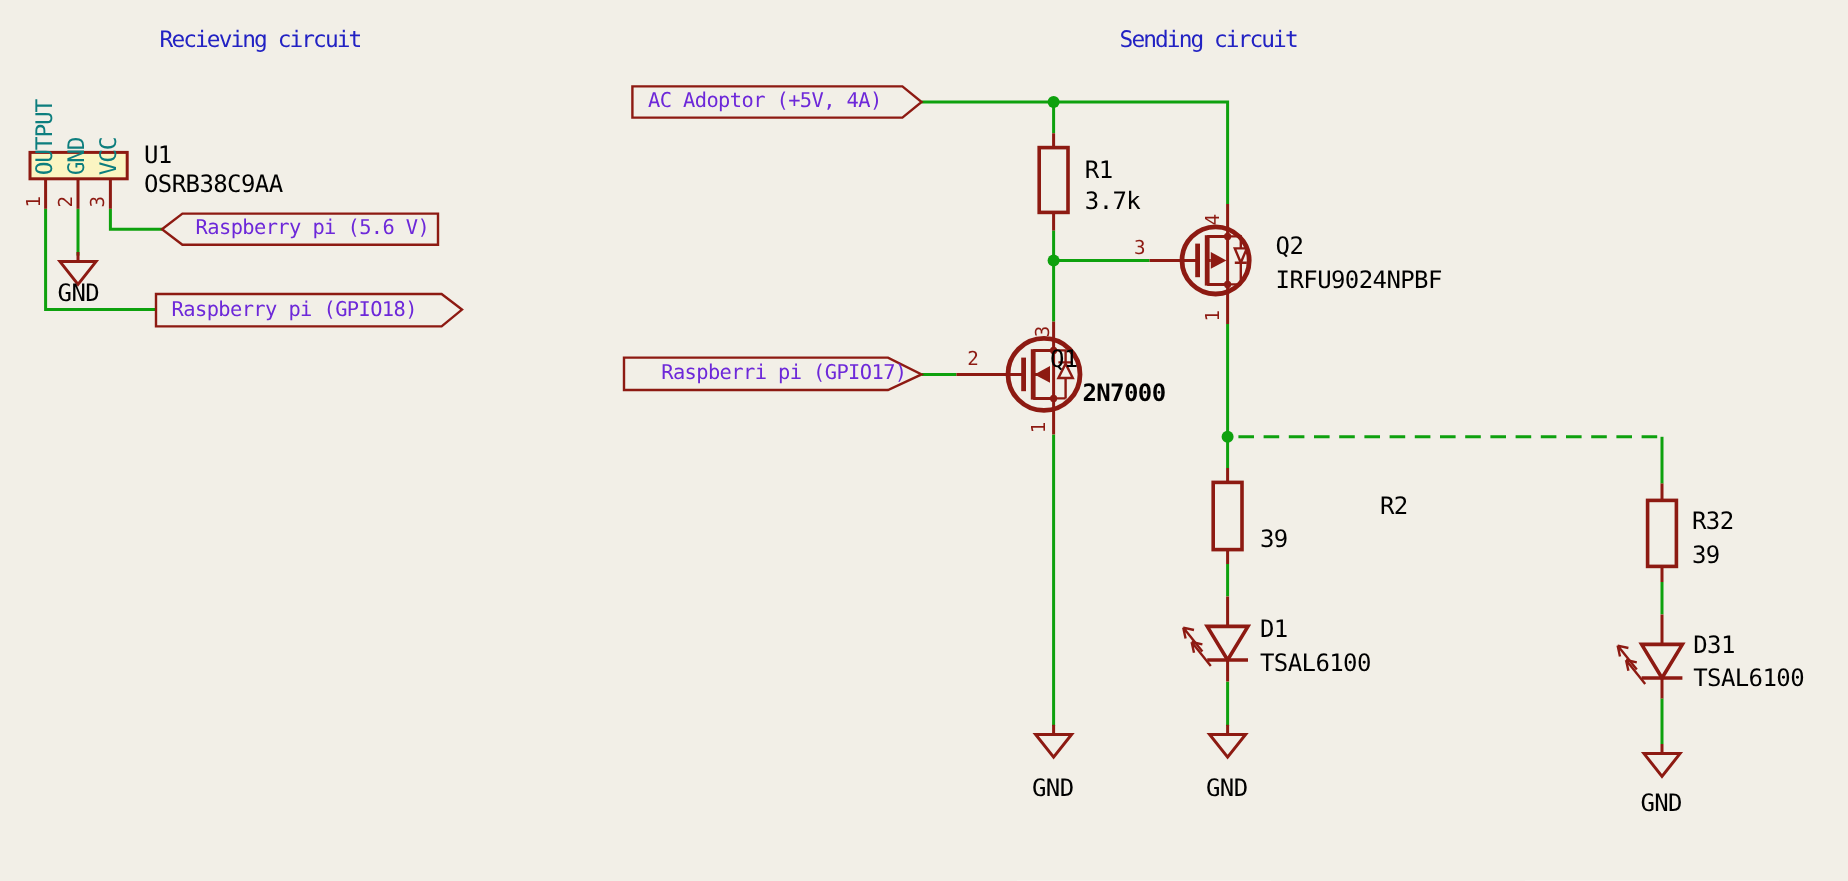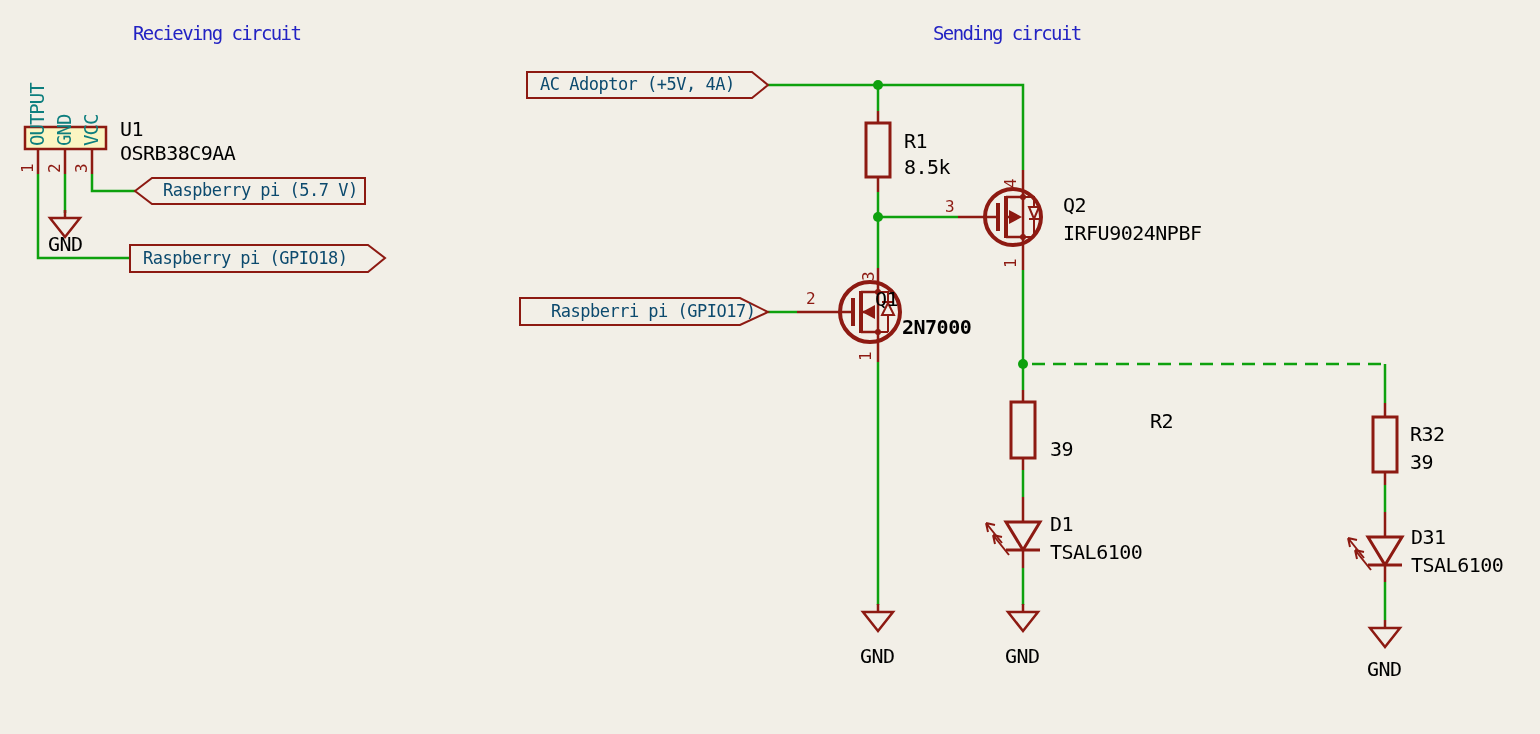--- a/index.html
+++ b/index.html
@@ -7,21 +7,21 @@
     position:relative;
     width:1540px;height:734px;
     background:#f2efe7;
     font-family:"DejaVu Sans Mono", monospace;
     overflow:hidden;
   }
   svg.layer{position:absolute;left:0;top:0;}
   .t{position:absolute;white-space:pre;line-height:1;}
   .blue{color:#2222c3;font-size:19px;letter-spacing:-1.6px;}
   .teal{color:#000000;font-size:20px;letter-spacing:-0.5px;}
-  .redlbl{color:#0c4a6e;font-size:17px;letter-spacing:-0.5px;}
+  .redlbl{color:#6d28d9;font-size:17px;letter-spacing:-0.5px;}
   .pnum{color:#8d1a12;font-size:16px;letter-spacing:0;}
   .rot{transform-origin:0 100%;transform:rotate(-90deg);}
   .pname{color:#0d7e7e;font-size:19px;line-height:20px;letter-spacing:-1px;}
   .rnum{color:#8d1a12;font-size:16px;line-height:16px;}
 </style>
 </head>
 <body>
 
 <div class="canvas">
 
@@ -145,27 +145,27 @@
   <div class="t teal" style="left:120px;top:119px;">U1</div>
   <div class="t teal" style="left:120px;top:143px;text-align:center;">OSRB38C9AA</div>
   <div class="t pname rot" style="left:47px;top:126px;">OUTPUT</div>
   <div class="t pname rot" style="left:74px;top:126px;">GND</div>
   <div class="t pname rot" style="left:101px;top:126px;">VCC</div>
   <div class="t rnum rot" style="left:36px;top:157px;">1</div>
   <div class="t rnum rot" style="left:63px;top:157px;">2</div>
   <div class="t rnum rot" style="left:90px;top:157px;">3</div>
   <div class="t teal" style="left:48px;top:234px;">GND</div>
 
-  <div class="t redlbl" style="left:163px;top:182px;">Raspberry pi (5.7 V)</div>
+  <div class="t redlbl" style="left:163px;top:182px;">Raspberry pi (5.6 V)</div>
   <div class="t redlbl" style="left:143px;top:250px;">Raspberry pi (GPIO18)</div>
   <div class="t redlbl" style="left:540px;top:76px;">AC Adoptor (+5V, 4A)</div>
   <div class="t redlbl" style="left:551px;top:303px;">Raspberri pi (GPIO17)</div>
 
   <div class="t teal" style="left:904px;top:131px;">R1</div>
-  <div class="t teal" style="left:904px;top:157px;">8.5k</div>
+  <div class="t teal" style="left:904px;top:157px;">3.7k</div>
 
   <div class="t teal" style="left:1063px;top:195px;">Q2</div>
   <div class="t teal" style="left:1063px;top:223px;">IRFU9024NPBF</div>
   <div class="t rnum rot" style="left:1019px;top:172px;">4</div>
   <div class="t pnum" style="left:945px;top:199px;">3</div>
   <div class="t rnum rot" style="left:1019px;top:252px;">1</div>
 
   <div class="t teal" style="left:875px;top:289px;">Q1</div>
   <div class="t teal" style="left:902px;top:317px;font-weight:bold;">2N7000</div>
   <div class="t rnum rot" style="left:877px;top:265px;">3</div>

